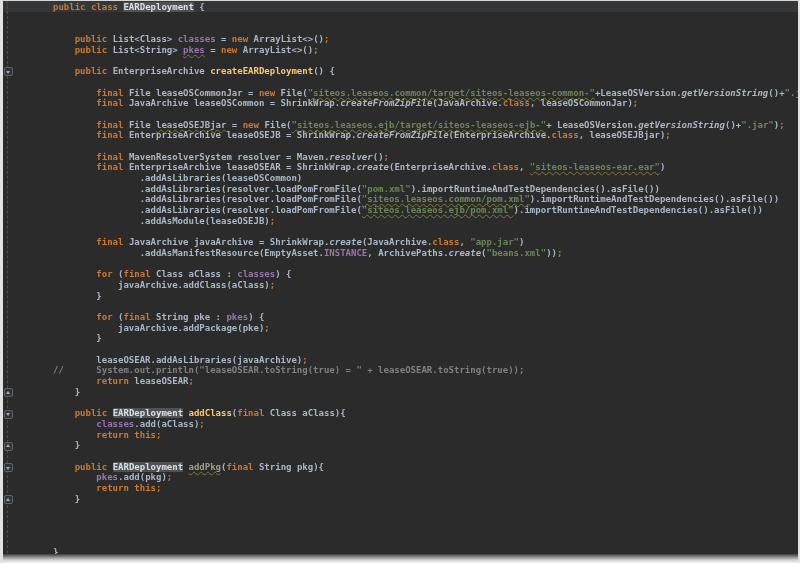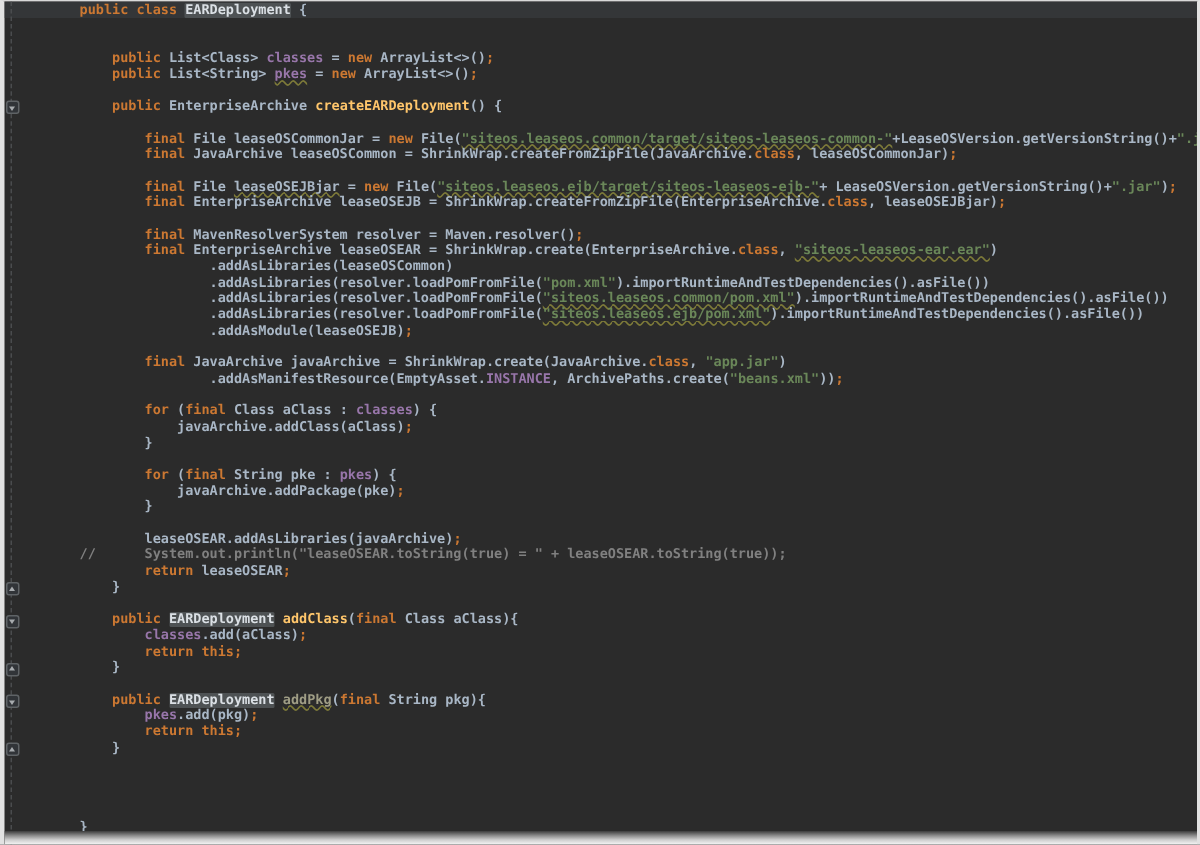--- a/index.html
+++ b/index.html
@@ -14,21 +14,21 @@
   .code{
     position:absolute;left:0;top:1px;right:0;z-index:2;
     font-family:"DejaVu Sans Mono",monospace;font-size:9px;line-height:10.7px;font-weight:bold;
     white-space:pre;color:#A9B7C6;padding-left:10px;
   }
   .line{height:10.7px;padding-left:40px;}
   .k{color:#CC7832;}
   .d{color:#A9B7C6;}
   .f{color:#9876AA;}
   .m{color:#FFC66B;margin-top:32px;}
-  .i{color:#A9B7C6;margin-top:28px;}
+  .i{color:#A9B7C6;font-style:italic;margin-top:28px;}
   .s{color:#6A8759;}
   .c{color:#808080;}
   .p{color:#9876AA;}
   .g{color:#9f9d85;}
   .h{background:#4E5254;color:#DBE0E5;border-radius:1px;}
   .w{text-decoration-line:underline;text-decoration-style:wavy;text-decoration-color:#7d7a38;
      text-decoration-thickness:1px;text-underline-offset:1px;text-decoration-skip-ink:none;}
   .fold{position:absolute;left:1px;width:9px;height:9px;box-sizing:border-box;z-index:3;
         border:1px solid #5f6366;border-radius:2px;background:#313438;}
   .fold::after{content:"";position:absolute;left:1px;

